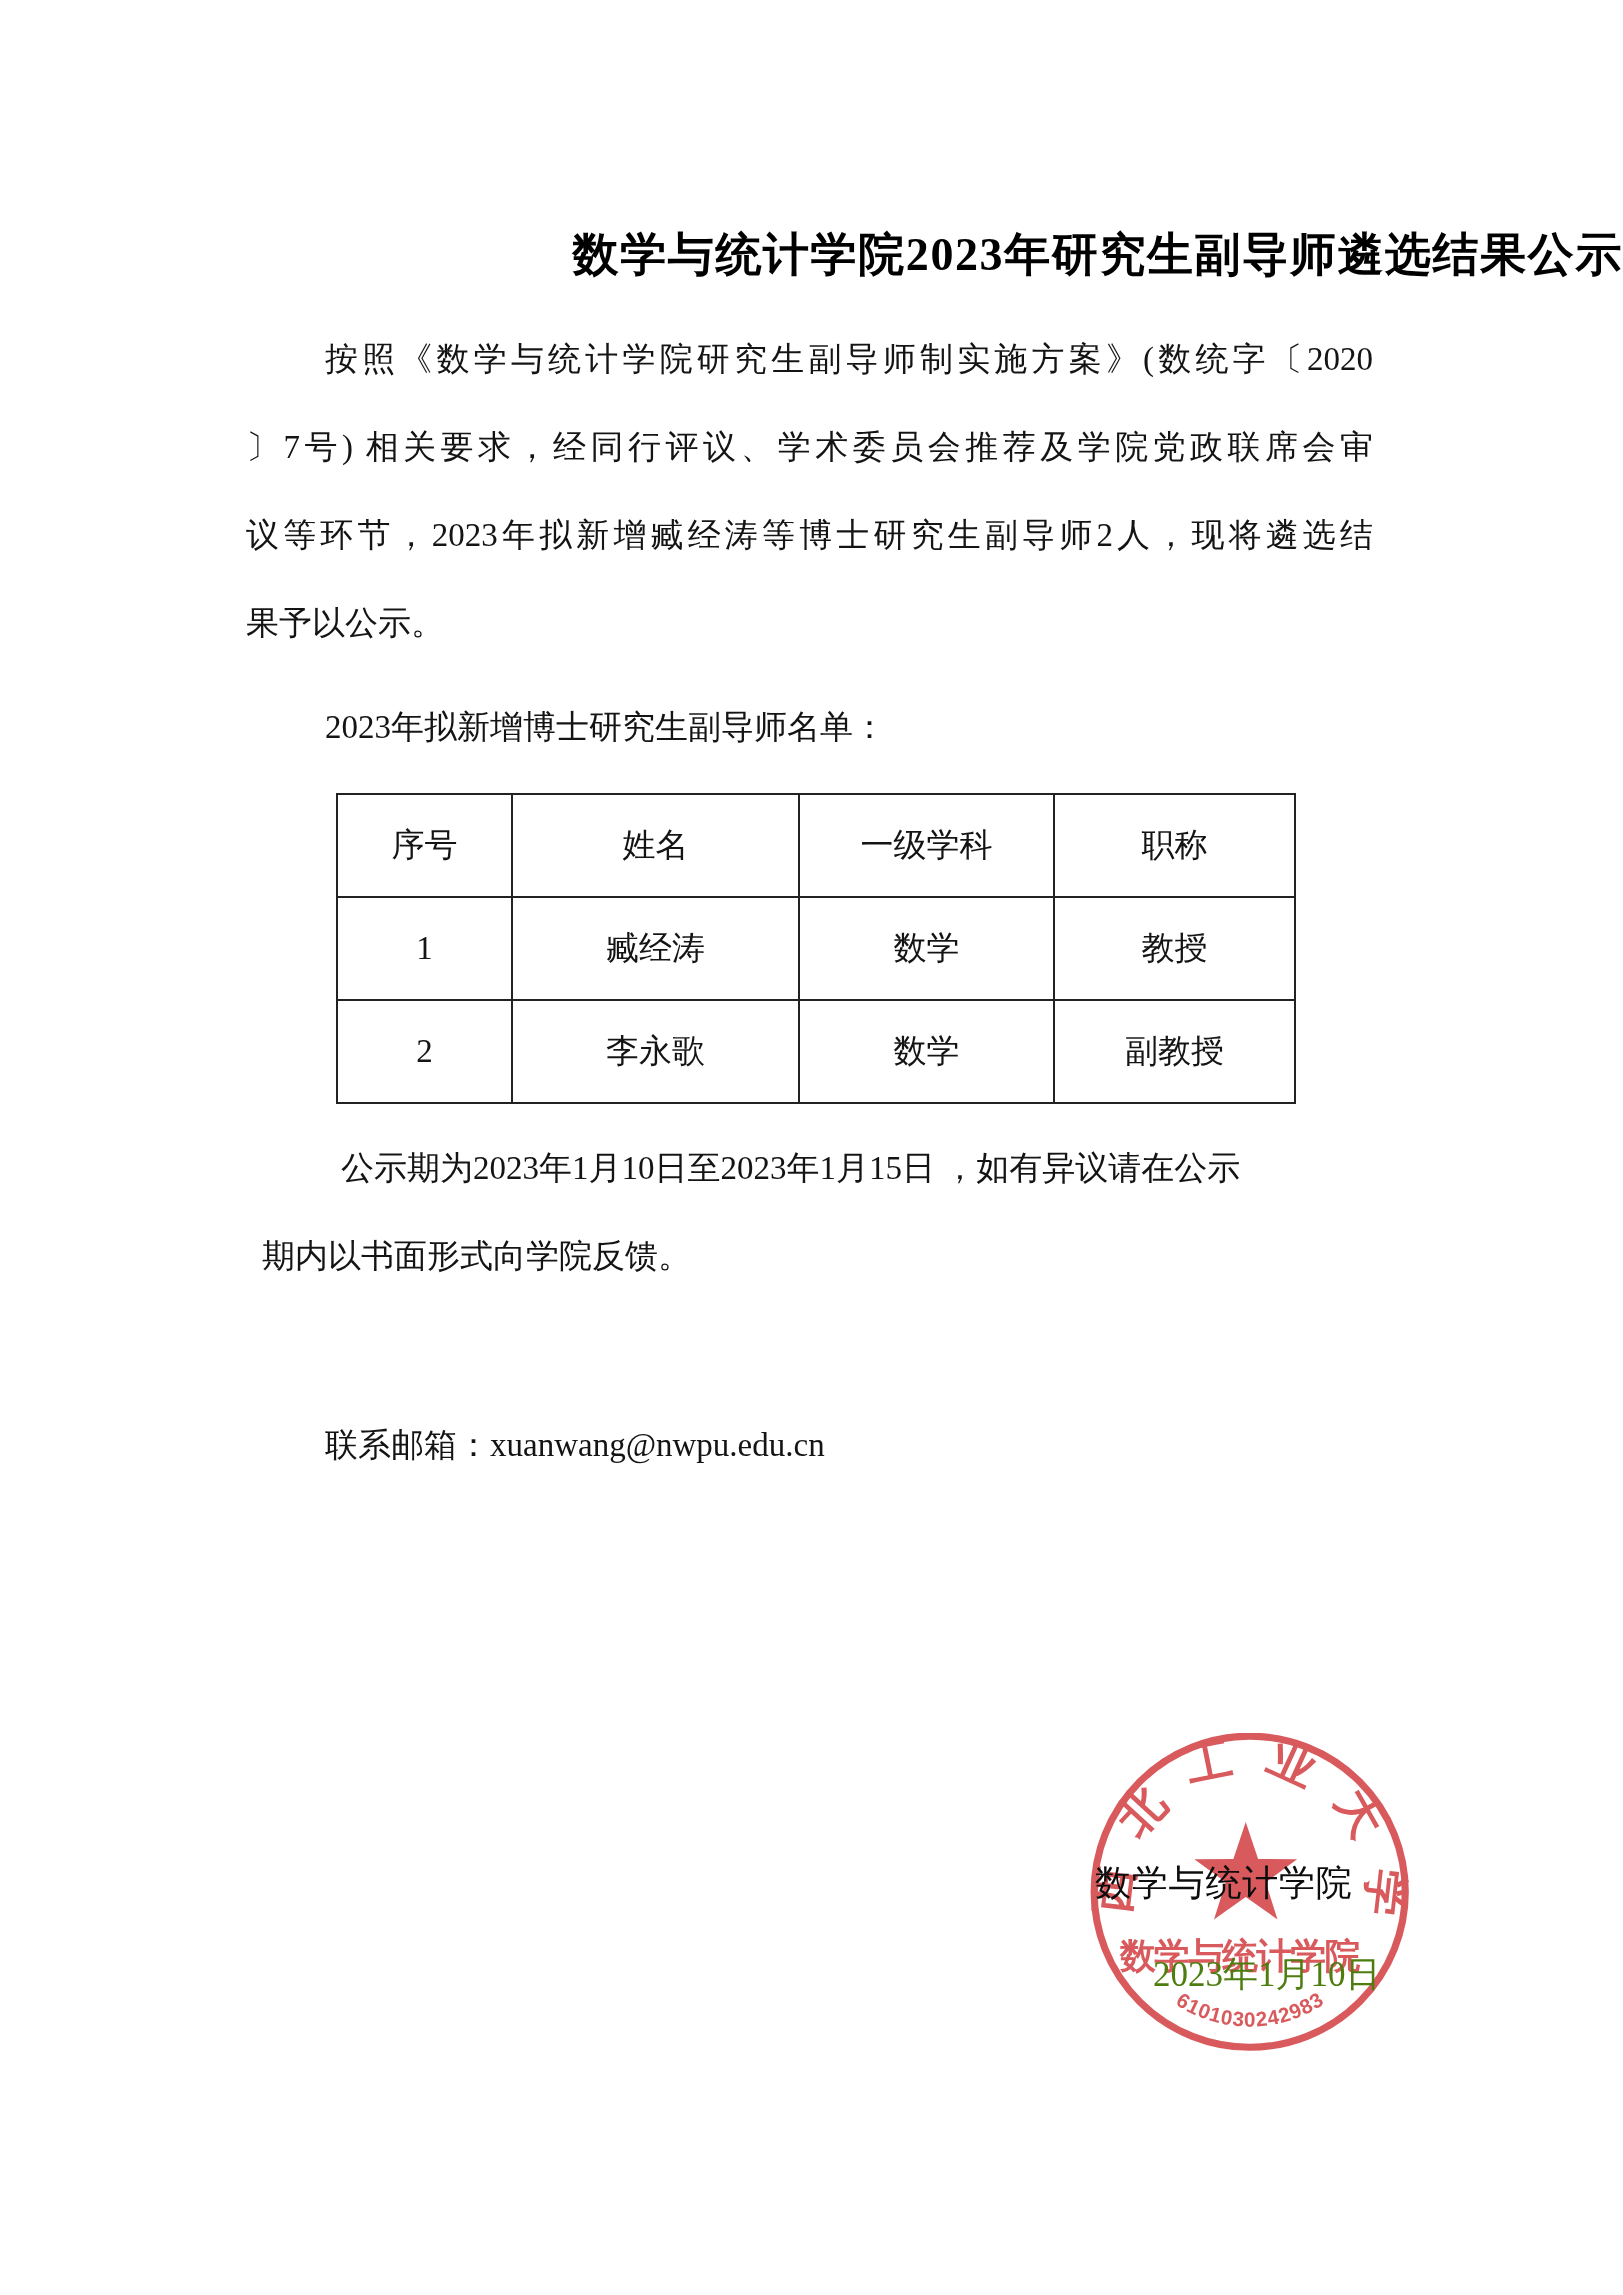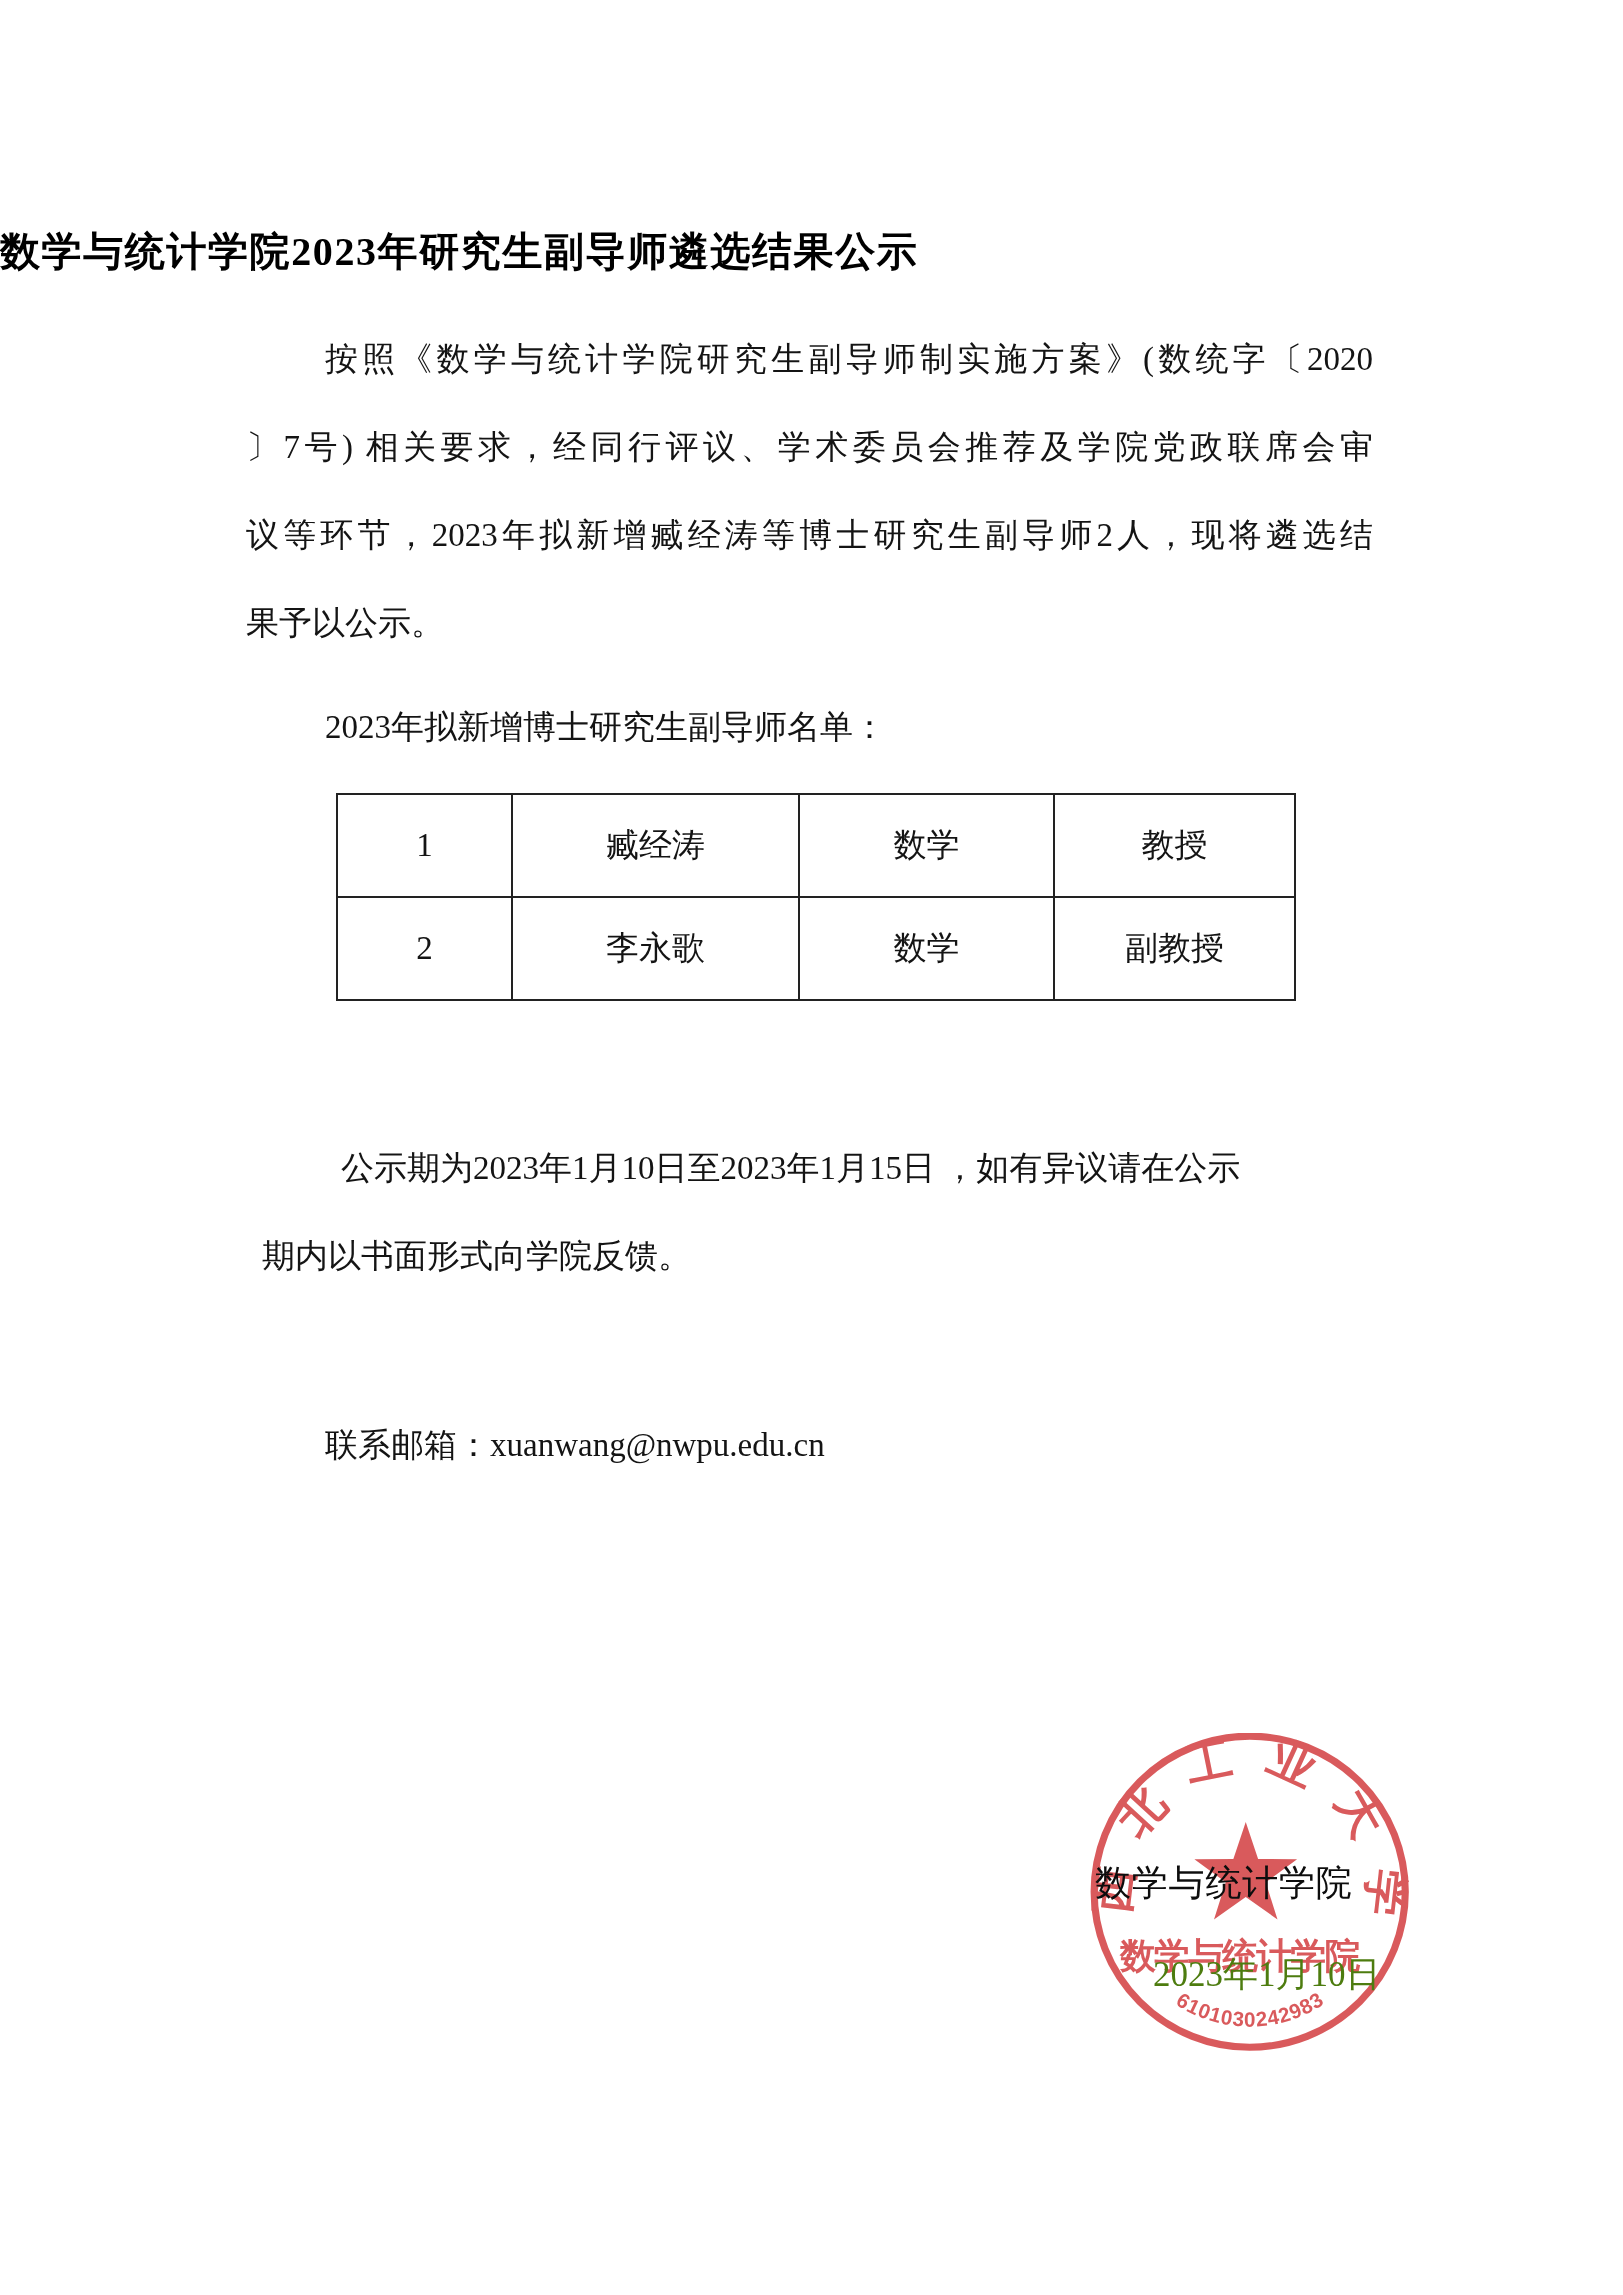--- a/index.html
+++ b/index.html
@@ -6,22 +6,22 @@
   .page{
     position:relative;
     width:1623px;height:2295px;
     background:#ffffff;
     overflow:hidden;
     font-family:"Liberation Serif","DejaVu Serif",serif;
     color:#111111;
   }
   .doc-title{
     position:absolute;top:224px;left:0;width:1623px;
-    text-align:left;
-    font-size:40px;font-weight:700;letter-spacing:1.6px;
+    text-align:right;
+    font-size:46px;font-weight:700;letter-spacing:1.6px;
     color:#000000;
   }
   .block{
     position:absolute;left:246px;width:1127px;
     font-size:33px;line-height:88px;
     color:#141414;
   }
   .para1{top:315px;}
   .list-heading{top:683px;}
   .para2{top:1124px;margin-left:16px;}
@@ -77,20 +77,26 @@
 
   <table class="roster">
     <colgroup>
       <col style="width:175px">
         <col style="width:287px">
         <col style="width:255px">
         <col style="width:241px">
     </colgroup>
     <tbody>
       <tr>
+        <td>序号</td>
+        <td>姓名</td>
+        <td>一级学科</td>
+        <td>职称</td>
+      </tr>
+      <tr>
         <td>1</td>
         <td>臧经涛</td>
         <td>数学</td>
         <td>教授</td>
       </tr>
       <tr>
         <td>2</td>
         <td>李永歌</td>
         <td>数学</td>
         <td>副教授</td>

